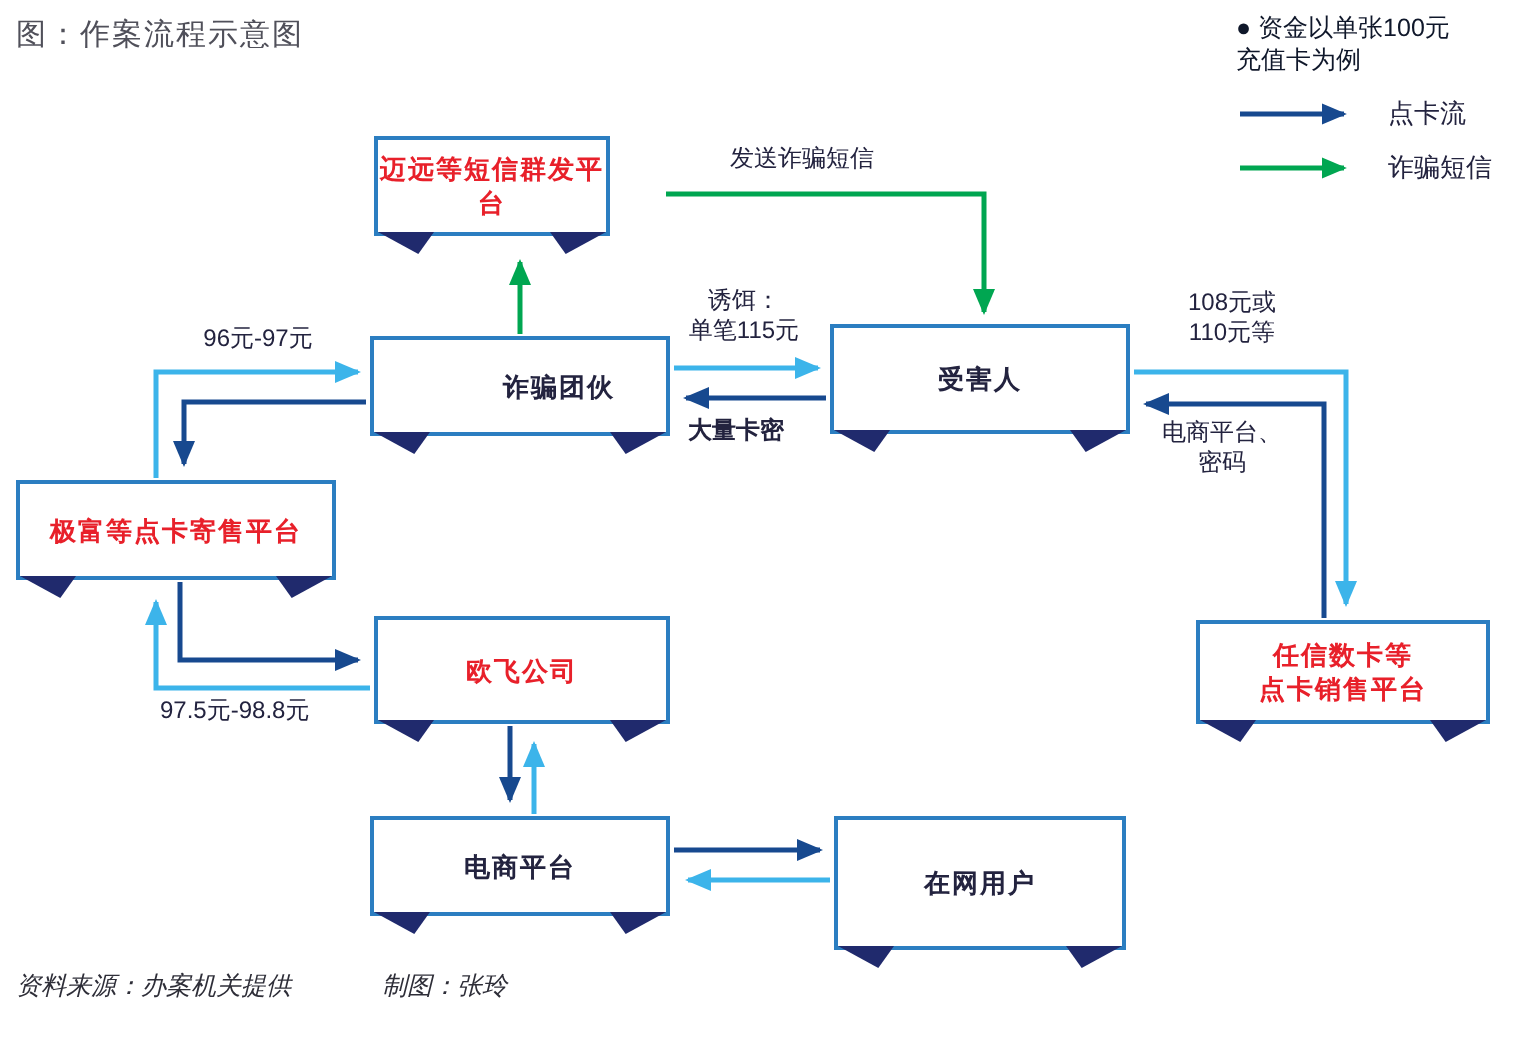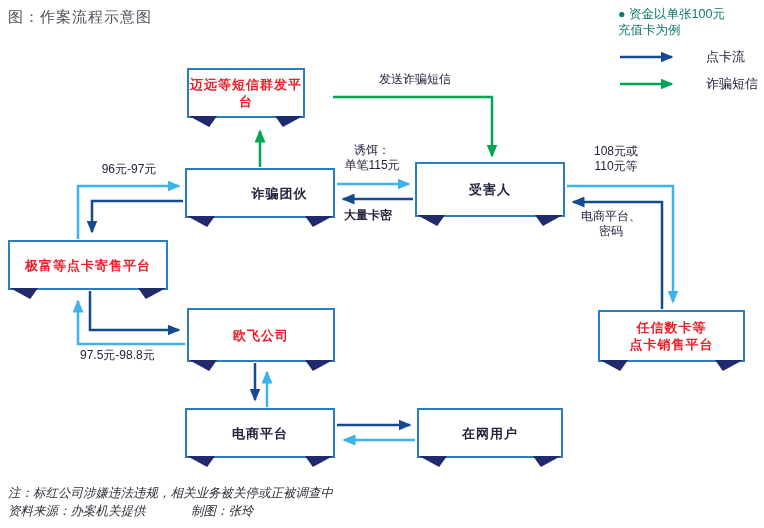--- a/index.html
+++ b/index.html
@@ -6,50 +6,50 @@
   body{
     width:764px;height:528px;position:relative;background:#ffffff;
     font-family:"Liberation Sans","DejaVu Sans",sans-serif;
     color:#23233f;overflow:hidden;
   }
   .abs{position:absolute;}
   
   #title{left:8px;top:8px;font-size:15px;font-weight:normal;color:#50505a;letter-spacing:1px;}
   
   #legend{left:618px;top:6px;width:146px;}
-  #legend .note{font-size:12.5px;line-height:16px;color:#0f766e;}
+  #legend .note{font-size:12.5px;line-height:16px;color:#0f172a;}
   #legend .rows{margin-top:5px;}
   #legend .lrow{display:flex;align-items:center;height:27px;}
   #legend .lrow svg{flex:0 0 auto;}
-  #legend .llabel{margin-left:22px;font-size:13px;color:#23233f;}
+  #legend .llabel{margin-left:10px;font-size:13px;color:#23233f;}
   
   .node{
     position:absolute;background:#ffffff;border:2px solid #2b7ec1;
     display:flex;align-items:center;justify-content:center;flex-direction:column;
     font-size:13px;font-weight:bold;color:#23233f;text-align:center;
     line-height:17px;letter-spacing:1px;box-sizing:border-box;z-index:3;
   }
   .node.flagged{color:#e8202a;}
   .foot{position:absolute;top:100%;width:28px;height:11px;background:#202a6d;}
   .foot-l{left:0;clip-path:polygon(0 0,100% 0,72% 100%);}
   .foot-r{right:0;clip-path:polygon(0 0,100% 0,28% 100%);}
   #node-sms-platform   {left:187px;top:68px; width:118px;height:50px;}
   #node-fraud-gang     {left:185px;top:168px;width:150px;height:50px;padding-left:39px;}
   #node-victim         {left:415px;top:162px;width:150px;height:55px;}
   #node-consignment    {left:8px;  top:240px;width:160px;height:50px;}
   #node-oufei          {left:187px;top:308px;width:148px;height:54px;}
   #node-sales-platform {left:598px;top:310px;width:147px;height:52px;}
   #node-ecommerce      {left:185px;top:408px;width:150px;height:50px;}
-  #node-online-users   {left:417px;top:408px;width:146px;height:50px;}
+  #node-online-users   {left:417px;top:408px;width:146px;height:67px;}
   
   #wires{position:absolute;left:0;top:0;width:764px;height:528px;z-index:2;}
   
   .elabel{position:absolute;font-size:12px;color:#23233f;line-height:15px;z-index:4;}
   .center{text-align:center;}
-  #lbl-send-sms {left:365px;top:72px; width:100px;text-align:center;}
+  #lbl-send-sms {left:365px;top:72px; width:100px;}
   #lbl-bait     {left:331px;top:143px;width:82px;}
   #lbl-bulk     {left:344px;top:208px;font-weight:bold;}
   #lbl-96       {left:88px; top:162px;width:82px;text-align:center;}
   #lbl-975      {left:80px; top:348px;}
   #lbl-108      {left:585px;top:144px;width:62px;}
   #lbl-buy      {left:574px;top:209px;width:74px;}
   
   #notes{left:8px;top:484px;font-size:12.5px;font-style:italic;color:#2e2e38;line-height:18px;}
   #note2 span{margin-right:42px;}
   #note2 span:last-child{margin-right:0;}
@@ -165,18 +165,17 @@
 <div class="elabel center" id="lbl-108">
   <span>108元或</span><br>
   <span>110元等</span>
 </div>
 <div class="elabel center" id="lbl-buy">
   <span>电商平台、</span><br>
   <span>密码</span>
 </div>
 
 <div id="notes" class="abs">
-  <div id="note1">注：标红公司涉嫌违法违规，相关业务被关停或正被调查中</div>
   <div id="note2">
     <span>资料来源：办案机关提供</span>
     <span>制图：张玲</span>
   </div>
 </div>
 
 </body></html>

